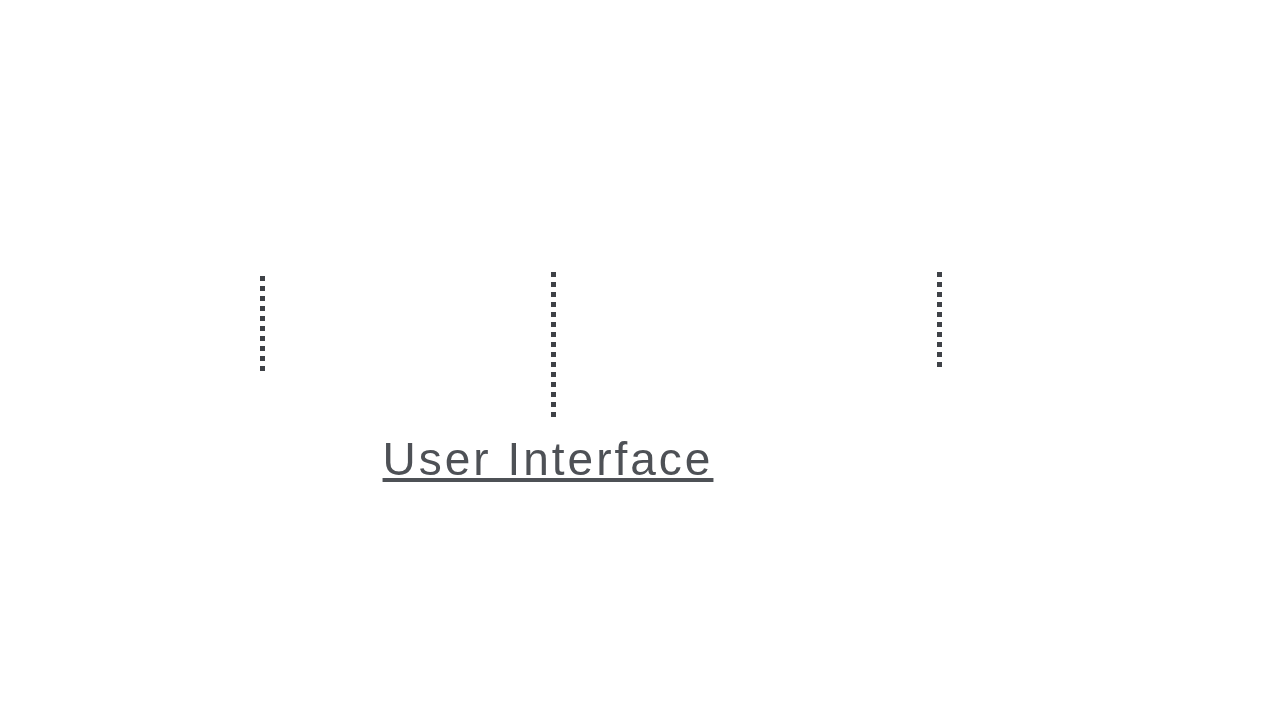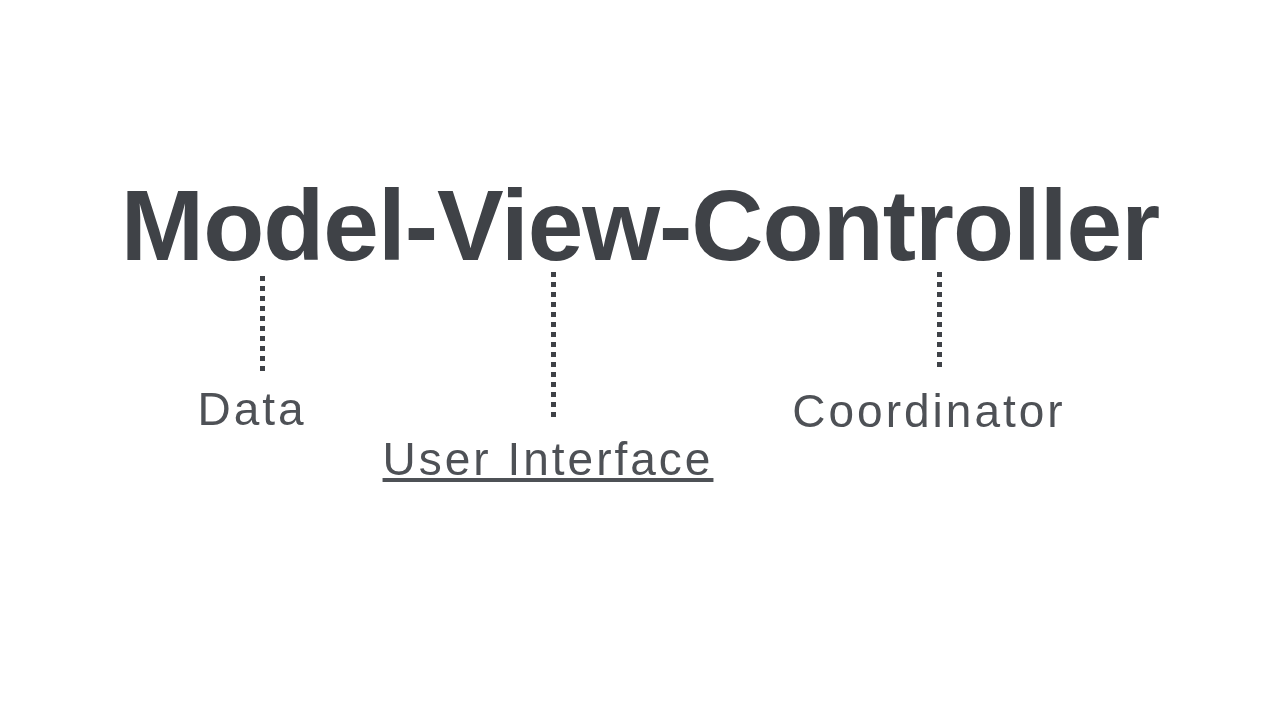--- a/index.html
+++ b/index.html
@@ -54,27 +54,24 @@
   }
   .label-data        { left: 252px; top: 386px; }
   .label-ui          { left: 548px; top: 436px; text-decoration: underline; }
   .label-coordinator { left: 929px; top: 388px; }
 </style>
 </head>
 <body>
 
 <div class="canvas">
 
-  <div class="title">Model-View-Controller</div>
 
   <div class="connector connector-model"></div>
 
   <div class="connector connector-view"></div>
 
   <div class="connector connector-controller"></div>
 
-  <div class="label label-data">Data</div>
 
   <div class="label label-ui">User Interface</div>
 
-  <div class="label label-coordinator">Coordinator</div>
 
 </div>
 
 </body></html>

